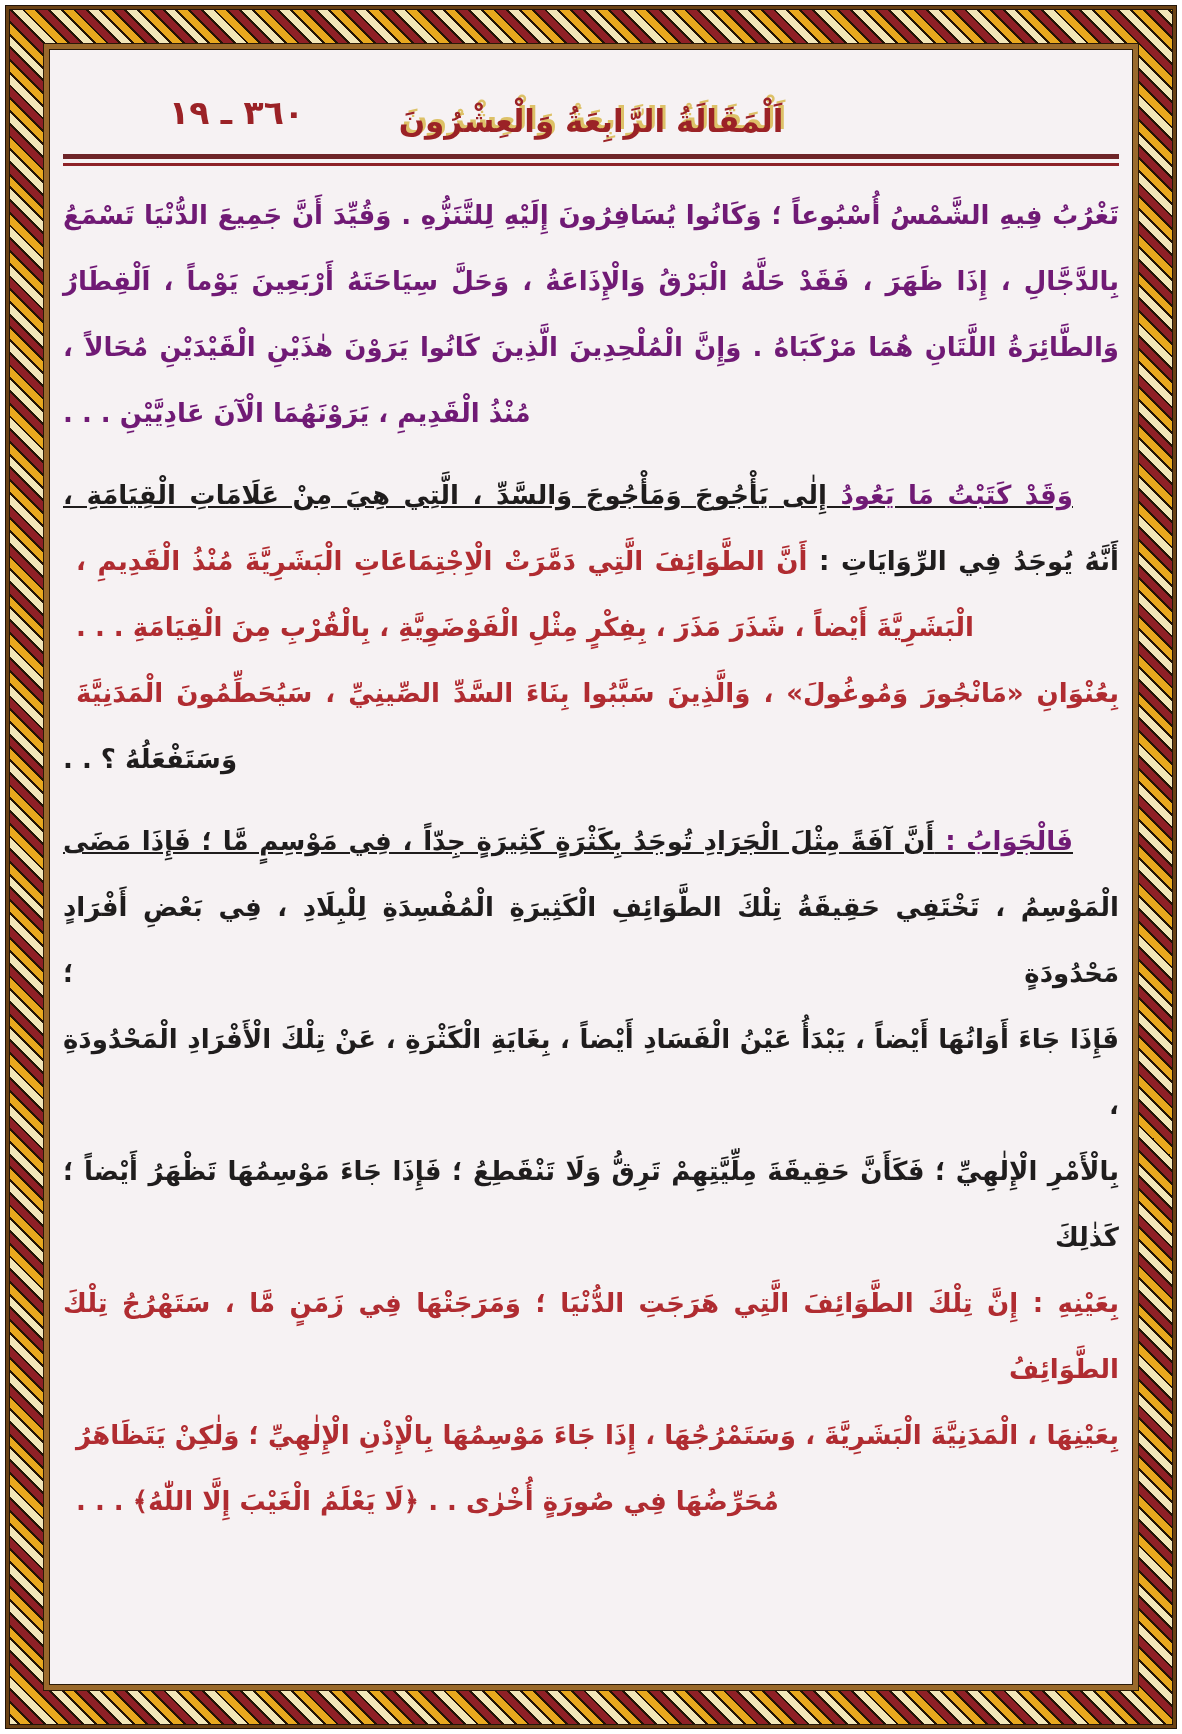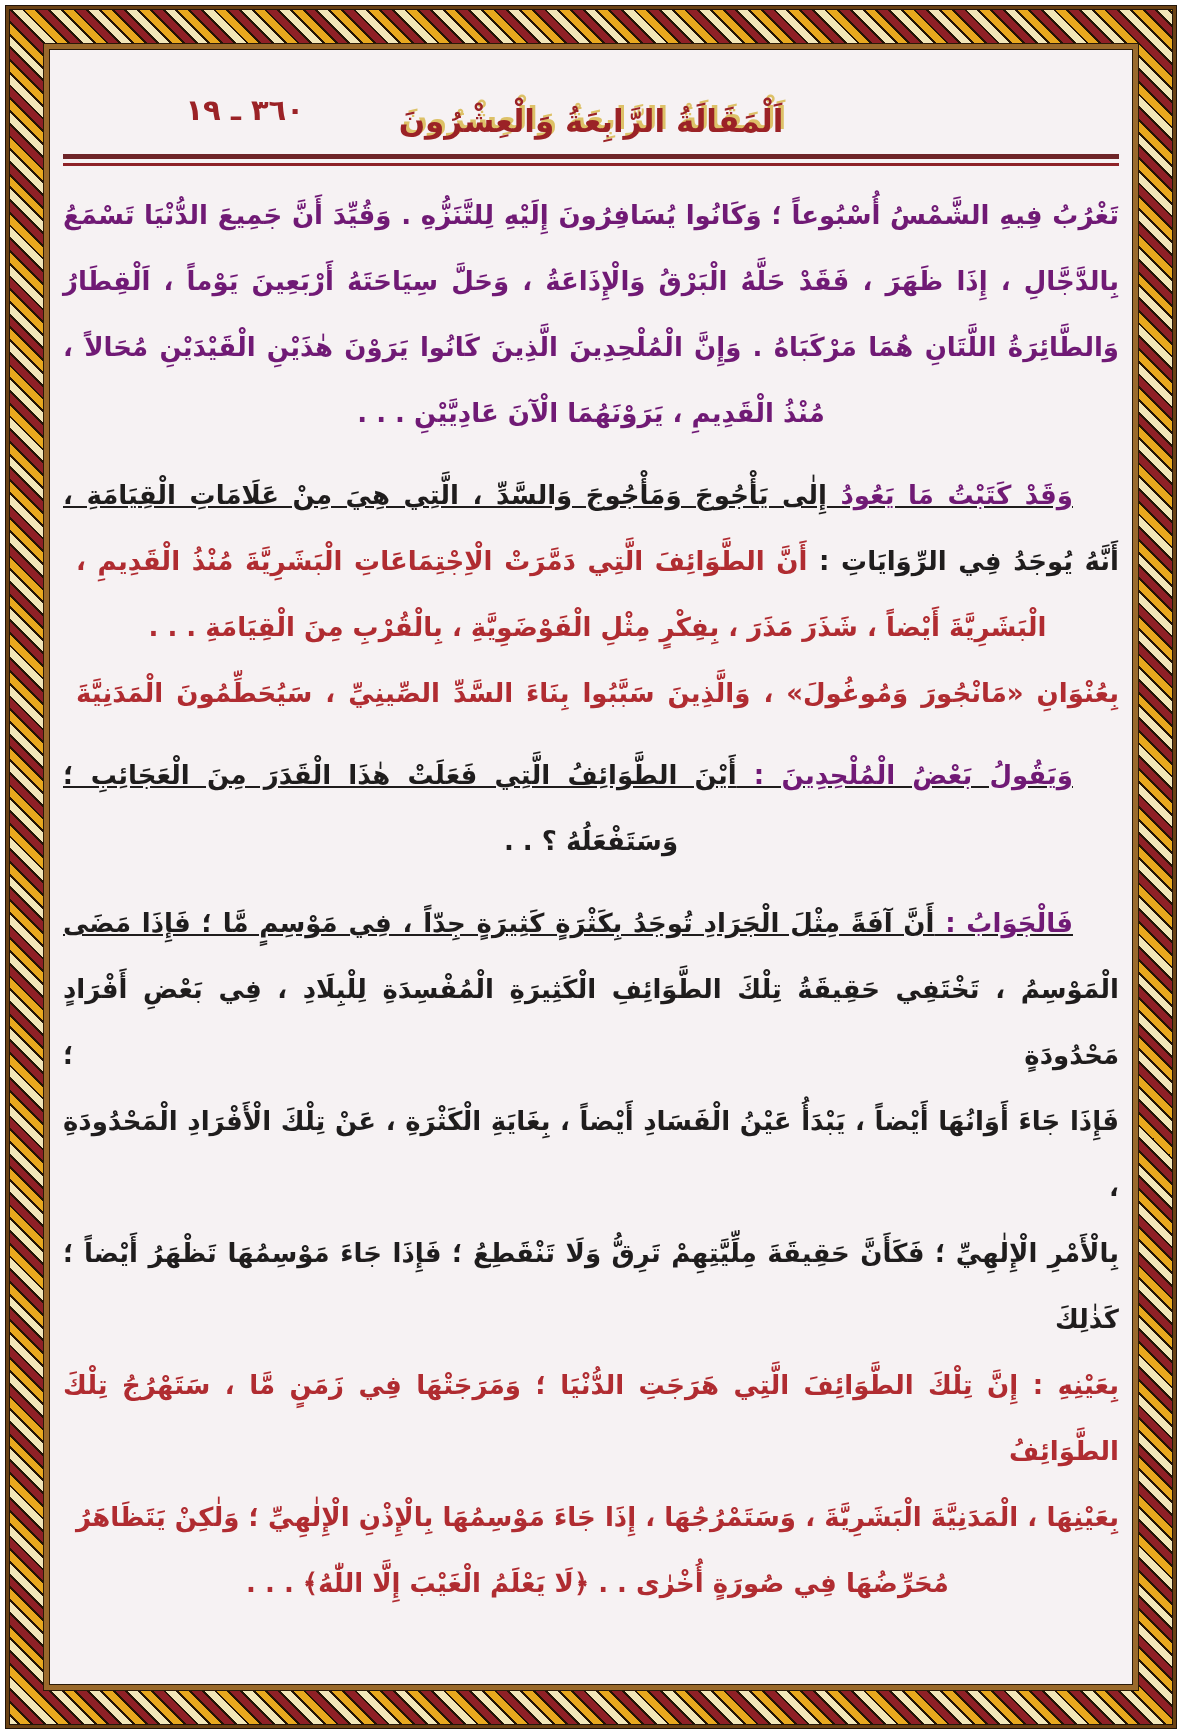--- a/index.html
+++ b/index.html
@@ -27,31 +27,31 @@
   }
   
   .header{position:relative;height:56px;margin-top:40px;}
   .title{
     position:absolute;right:50%;transform:translateX(50%);top:14px;
     font-size:31px;font-weight:bold;color:#9b2226;white-space:nowrap;
     text-shadow:3px -3px 0 rgba(216,184,78,.85);
   }
   .page-num{
     position:absolute;right:815px;top:4px;
-    font-size:29px;font-weight:bold;color:#9b2226;white-space:nowrap;
+    font-size:33px;font-weight:bold;color:#9b2226;white-space:nowrap;
   }
   .double-rule{
     height:4px;margin-top:9px;
     border-top:5px solid #6e2528;border-bottom:3px solid #8e2227;
   }
   
   .text-block{margin-top:16px;}
   .tline{
     font-size:26px;font-weight:bold;line-height:66px;
-    color:#1f1d1d;text-align:center;white-space:nowrap;
+    color:#1f1d1d;text-align:left;white-space:nowrap;
   }
   .tline.just{white-space:normal;text-align:justify;text-align-last:justify;}
   .tline.ind{padding-right:46px;}
   .tline.sp{margin-top:16px;text-decoration:underline;}
   .c-maroon{color:#701a75;}
   .c-red{color:#b02c31;margin-left:13px;}
   .c-black{color:#1f1d1d;}
 </style>
 </head>
 <body>
@@ -69,21 +69,20 @@
 
   <div class="text-block" id="text-top">
       <div class="tline just"><span class="c-maroon">تَغْرُبُ فِيهِ الشَّمْسُ أُسْبُوعاً ؛ وَكَانُوا يُسَافِرُونَ إِلَيْهِ لِلتَّنَزُّهِ . وَقُيِّدَ أَنَّ جَمِيعَ الدُّنْيَا تَسْمَعُ</span></div>
       <div class="tline just"><span class="c-maroon">بِالدَّجَّالِ ، إِذَا ظَهَرَ ، فَقَدْ حَلَّهُ الْبَرْقُ وَالْإِذَاعَةُ ، وَحَلَّ سِيَاحَتَهُ أَرْبَعِينَ يَوْماً ، اَلْقِطَارُ</span></div>
       <div class="tline just"><span class="c-maroon">وَالطَّائِرَةُ اللَّتَانِ هُمَا مَرْكَبَاهُ . وَإِنَّ الْمُلْحِدِينَ الَّذِينَ كَانُوا يَرَوْنَ هٰذَيْنِ الْقَيْدَيْنِ مُحَالاً ،</span></div>
       <div class="tline"><span class="c-maroon">مُنْذُ الْقَدِيمِ ، يَرَوْنَهُمَا الْآنَ عَادِيَّيْنِ . . .</span></div>
       <div class="tline just ind sp"><span class="c-maroon">وَقَدْ كَتَبْتُ مَا يَعُودُ </span><span class="c-black">إِلٰى يَأْجُوجَ وَمَأْجُوجَ وَالسَّدِّ ، الَّتِي هِيَ مِنْ عَلَامَاتِ الْقِيَامَةِ ،</span></div>
       <div class="tline just"><span class="c-black">أَنَّهُ يُوجَدُ فِي الرِّوَايَاتِ : </span><span class="c-red">أَنَّ الطَّوَائِفَ الَّتِي دَمَّرَتْ الْاِجْتِمَاعَاتِ الْبَشَرِيَّةَ مُنْذُ الْقَدِيمِ ،</span></div>
       <div class="tline"><span class="c-red">الْبَشَرِيَّةَ أَيْضاً ، شَذَرَ مَذَرَ ، بِفِكْرٍ مِثْلِ الْفَوْضَوِيَّةِ ، بِالْقُرْبِ مِنَ الْقِيَامَةِ . . .</span></div>
       <div class="tline just"><span class="c-red">بِعُنْوَانِ «مَانْجُورَ وَمُوغُولَ» ، وَالَّذِينَ سَبَّبُوا بِنَاءَ السَّدِّ الصِّينِيِّ ، سَيُحَطِّمُونَ الْمَدَنِيَّةَ</span></div>
-      <div class="tline just ind sp"><span class="c-maroon">وَيَقُولُ بَعْضُ الْمُلْحِدِينَ : </span><span class="c-black">أَيْنَ الطَّوَائِفُ الَّتِي فَعَلَتْ هٰذَا الْقَدَرَ مِنَ الْعَجَائِبِ ؛</span></div>
       <div class="tline"><span class="c-black">وَسَتَفْعَلُهُ ؟ . .</span></div>
       <div class="tline just ind sp"><span class="c-maroon">فَالْجَوَابُ : </span><span class="c-black">أَنَّ آفَةً مِثْلَ الْجَرَادِ تُوجَدُ بِكَثْرَةٍ كَثِيرَةٍ جِدّاً ، فِي مَوْسِمٍ مَّا ؛ فَإِذَا مَضَى</span></div>
       <div class="tline just"><span class="c-black">الْمَوْسِمُ ، تَخْتَفِي حَقِيقَةُ تِلْكَ الطَّوَائِفِ الْكَثِيرَةِ الْمُفْسِدَةِ لِلْبِلَادِ ، فِي بَعْضِ أَفْرَادٍ مَحْدُودَةٍ ؛</span></div>
       <div class="tline just"><span class="c-black">فَإِذَا جَاءَ أَوَانُهَا أَيْضاً ، يَبْدَأُ عَيْنُ الْفَسَادِ أَيْضاً ، بِغَايَةِ الْكَثْرَةِ ، عَنْ تِلْكَ الْأَفْرَادِ الْمَحْدُودَةِ ،</span></div>
       <div class="tline just"><span class="c-black">بِالْأَمْرِ الْإِلٰهِيِّ ؛ فَكَأَنَّ حَقِيقَةَ مِلِّيَّتِهِمْ تَرِقُّ وَلَا تَنْقَطِعُ ؛ فَإِذَا جَاءَ مَوْسِمُهَا تَظْهَرُ أَيْضاً ؛ كَذٰلِكَ</span></div>
       <div class="tline just"><span class="c-red">بِعَيْنِهِ : إِنَّ تِلْكَ الطَّوَائِفَ الَّتِي هَرَجَتِ الدُّنْيَا ؛ وَمَرَجَتْهَا فِي زَمَنٍ مَّا ، سَتَهْرُجُ تِلْكَ الطَّوَائِفُ</span></div>
       <div class="tline just"><span class="c-red">بِعَيْنِهَا ، الْمَدَنِيَّةَ الْبَشَرِيَّةَ ، وَسَتَمْرُجُهَا ، إِذَا جَاءَ مَوْسِمُهَا بِالْإِذْنِ الْإِلٰهِيِّ ؛ وَلٰكِنْ يَتَظَاهَرُ</span></div>
       <div class="tline"><span class="c-red">مُحَرِّضُهَا فِي صُورَةٍ أُخْرٰى . . ﴿لَا يَعْلَمُ الْغَيْبَ إِلَّا اللّٰهُ﴾ . . .</span></div>
     </div>
 

